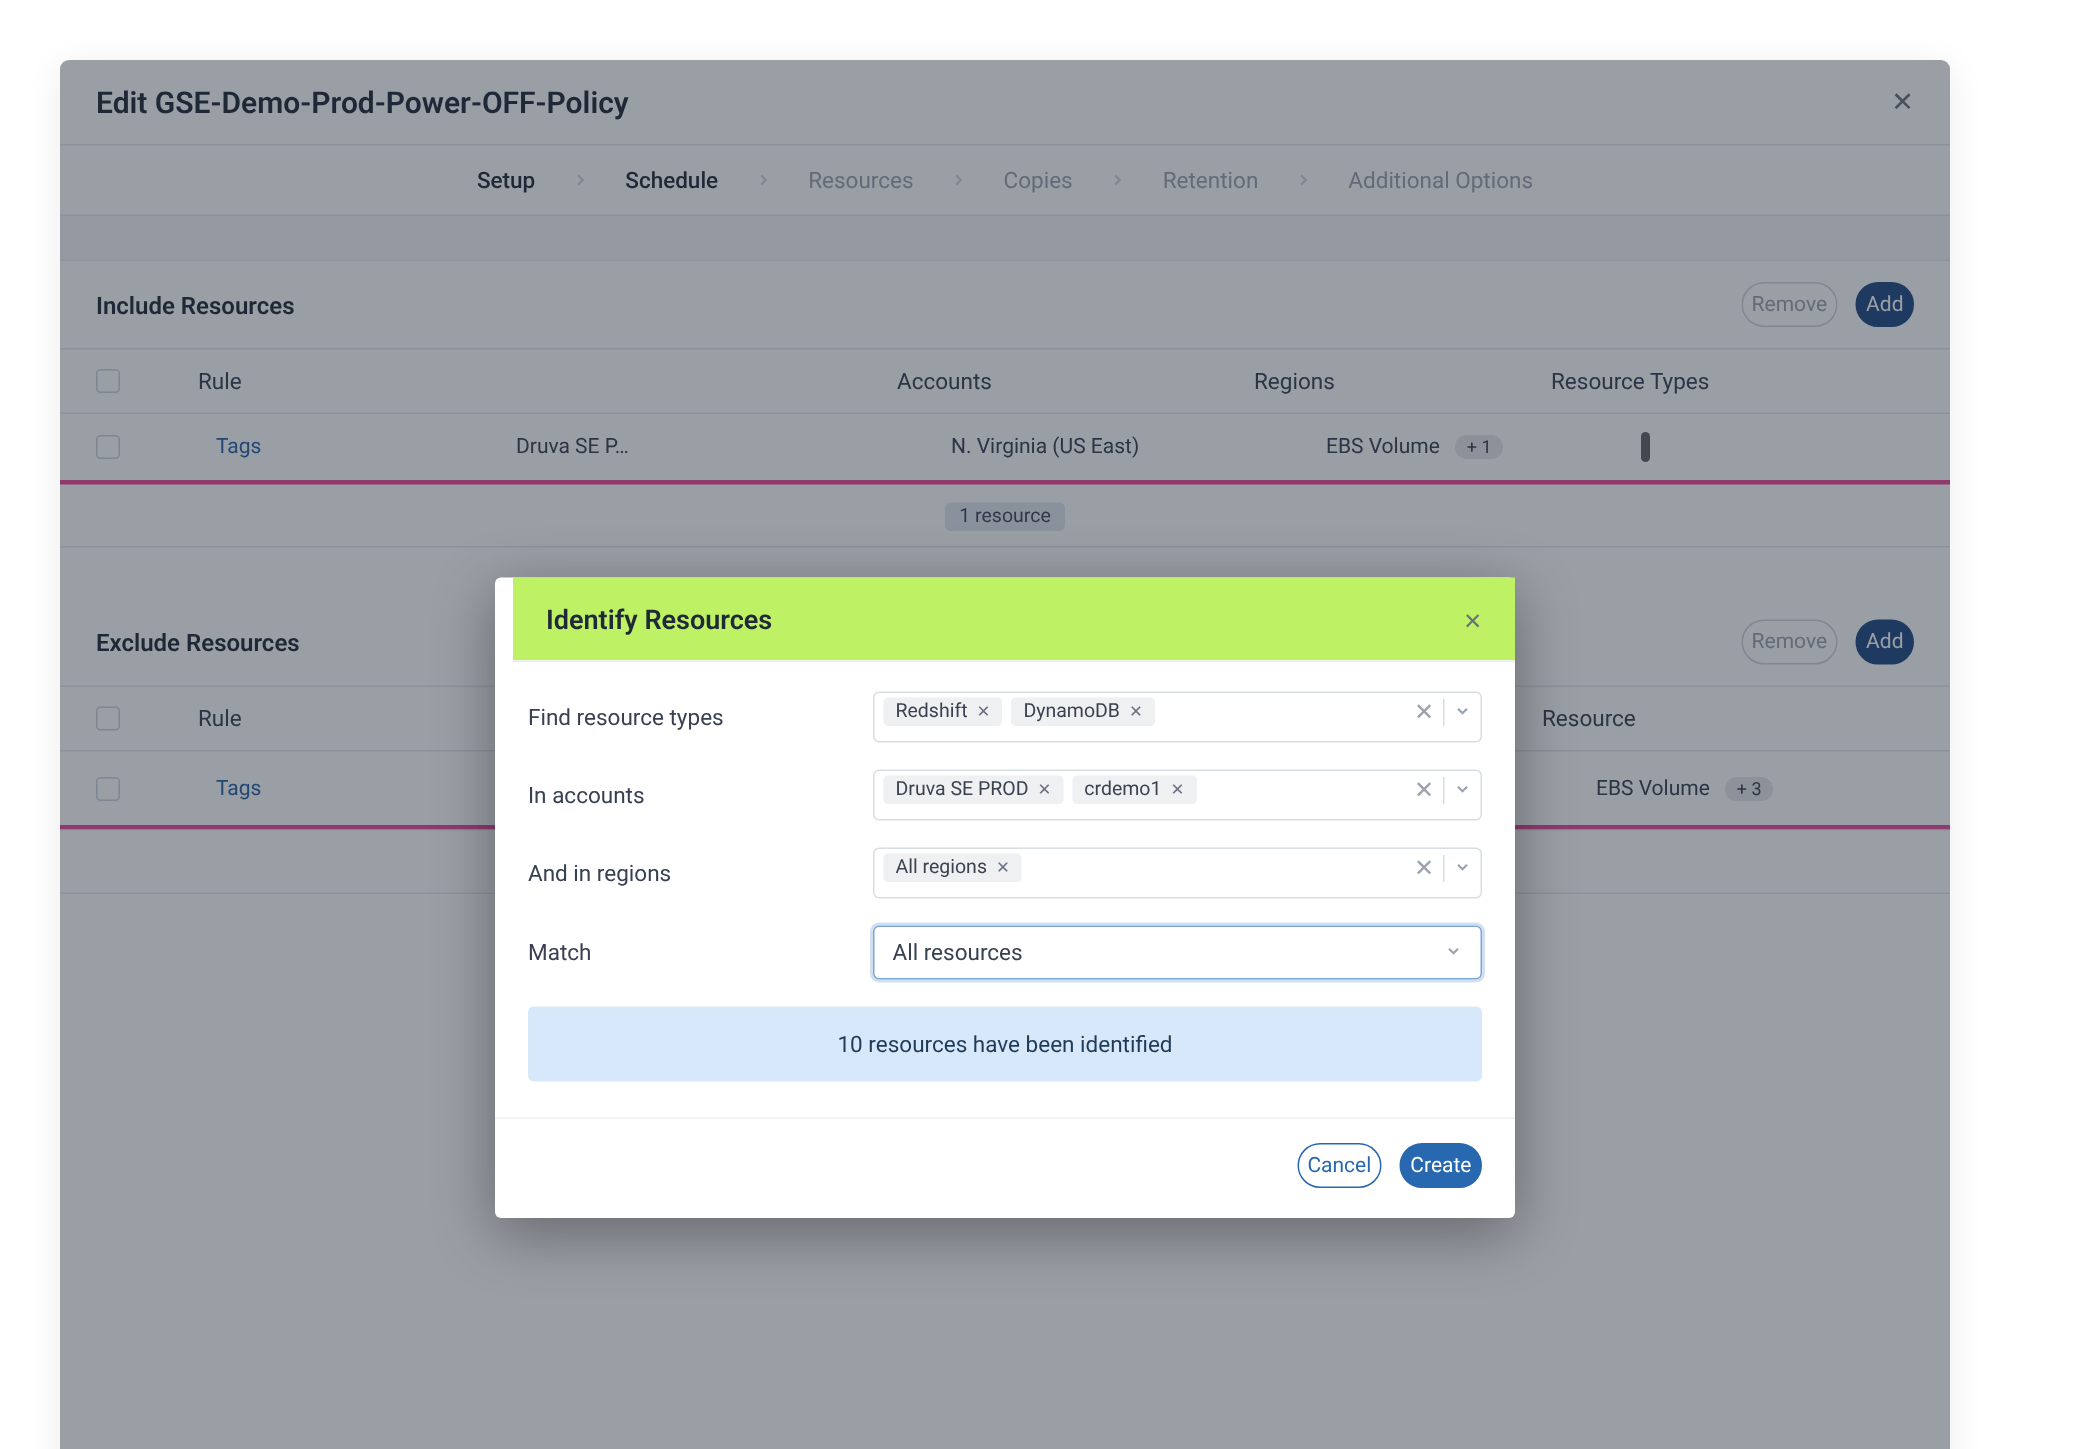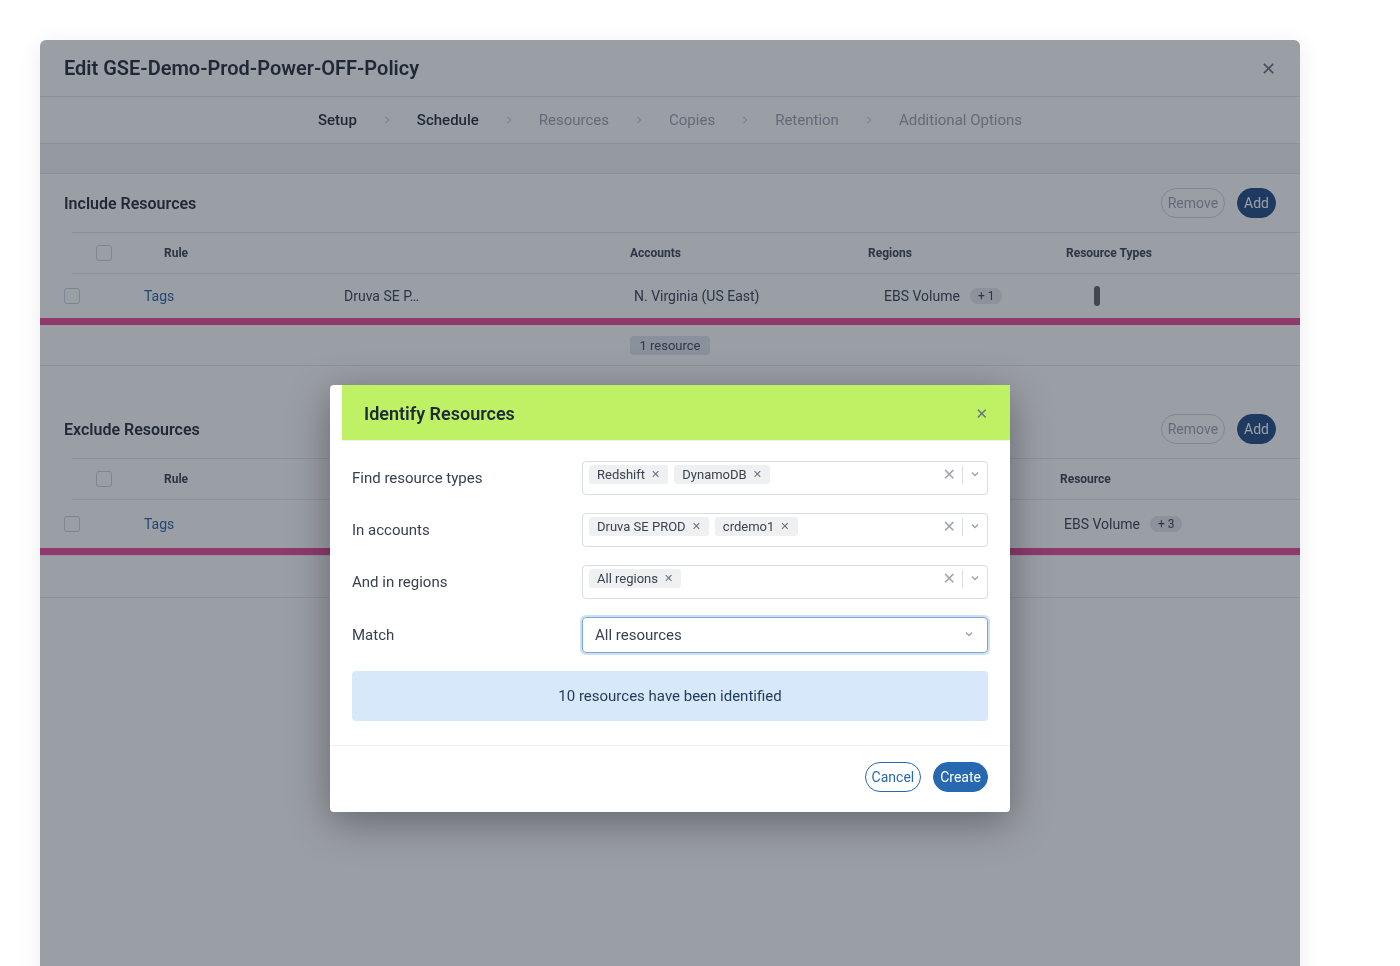--- a/index.html
+++ b/index.html
@@ -17,22 +17,22 @@
 .section { border-bottom: 1px solid #e5e7eb; }
 .section-header { display: flex; align-items: center; justify-content: space-between; padding: 14px 24px; }
 .section-title { font-size: 16px; font-weight: 600; color: #1f2937; }
 .btn-group { display: flex; gap: 12px; }
 .btn { padding: 6px 6px; font-size: 14px; border-radius: 15px; cursor: pointer; border: 1px solid transparent; }
 .btn-secondary { background: #fff; border-color: #d1d5db; color: #9ca3af; }
 .btn-primary { background: #1e4a82; color: #fff; border-color: #1e4a82; }
 .btn-primary-bright { background: #2868b0; color: #fff; border-color: #2868b0; }
 .btn-outline-primary { background: #fff; border: 1px solid #2868b0; color: #2868b0; }
 .table-header, .table-row { display: grid; grid-template-columns: 60px 180px 270px 230px 190px 1fr 30px; align-items: center; padding: 12px 24px; gap: 8px; }
-.table-header { border-top: 1px solid #e5e7eb; border-bottom: 1px solid #e5e7eb; color: #374151; font-weight: 700; font-size: 12px; margin-left: 32px; }
-.table-row { font-size: 14px; color: #374151; border-bottom: 7px solid #ec4899; gap: 20px;}
+.table-header { border-top: 1px solid #e5e7eb; border-bottom: 1px solid #e5e7eb; color: #374151; font-weight: 400; font-size: 15px; }
+.table-row { font-size: 14px; color: #374151; border-bottom: 3px solid #ec4899; gap: 20px;}
 .checkbox { width: 16px; height: 16px; border: 1.5px solid #cbd5e1; border-radius: 3px; background: #fff; display: inline-block; }
 .link { color: #2563a8; }
 .chip { display: inline-block; background: #e5e7eb; color: #4b5563; padding: 3px 12px; border-radius: 12px; font-size: 13px; white-space:nowrap; overflow:hidden; text-overflow:ellipsis; max-width:100%;}
 .res-count-row { text-align: center; padding: 10px 0; }
 .res-count-chip { display:inline-block; background: #e0e7f0; color: #445; padding: 2px 10px; border-radius: 4px; font-size: 13px; }
 .badge { display: inline-block; background: #e5e7eb; color: #374151; padding: 1px 8px; border-radius: 10px; font-size: 12px; margin-left: 6px; }
 .res-col { display: flex; align-items: flex-start; gap: 4px; }
 .scroll-handle { width: 6px; height: 20px; background: #616365; border-radius: 3px; }
 .overlay { position: absolute; inset: 0; background: rgba(31,41,55,0.45); display: flex; align-items: flex-start; justify-content: center; padding-top: 345px; }
 .modal { width: 680px; background: #fff; border-radius: 4px; box-shadow: 0 10px 40px rgba(0,0,0,0.35); }

